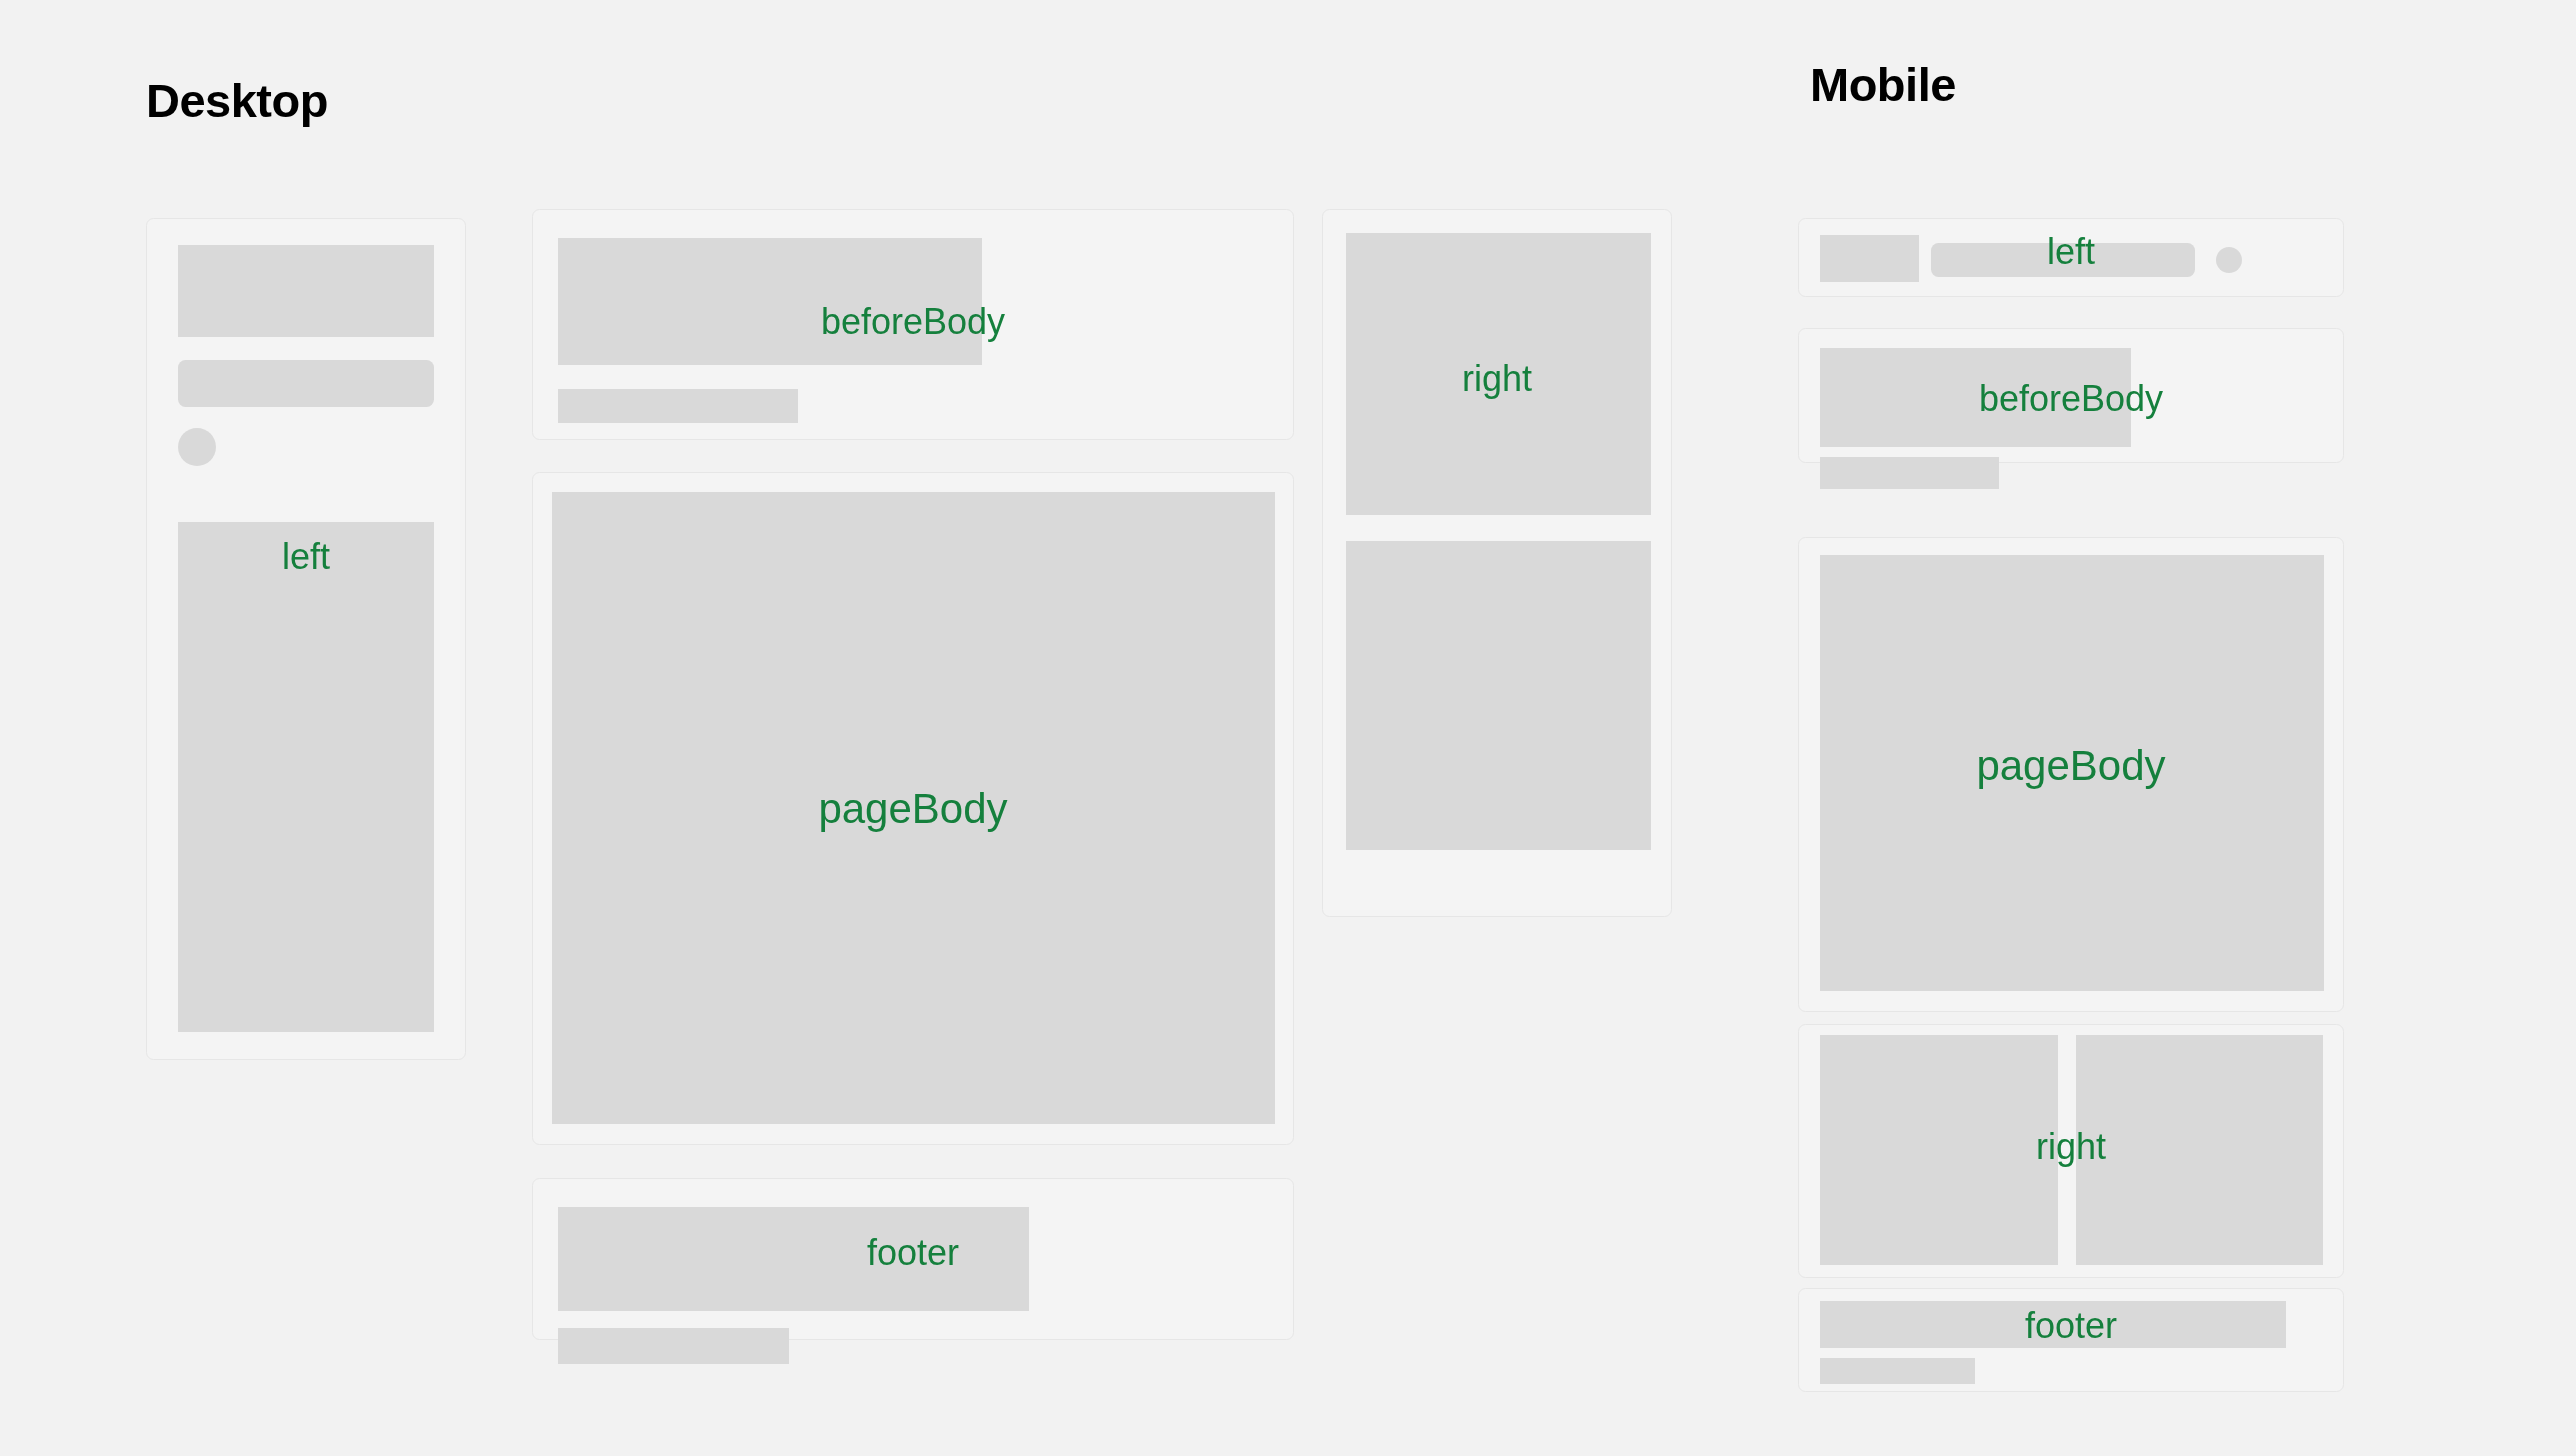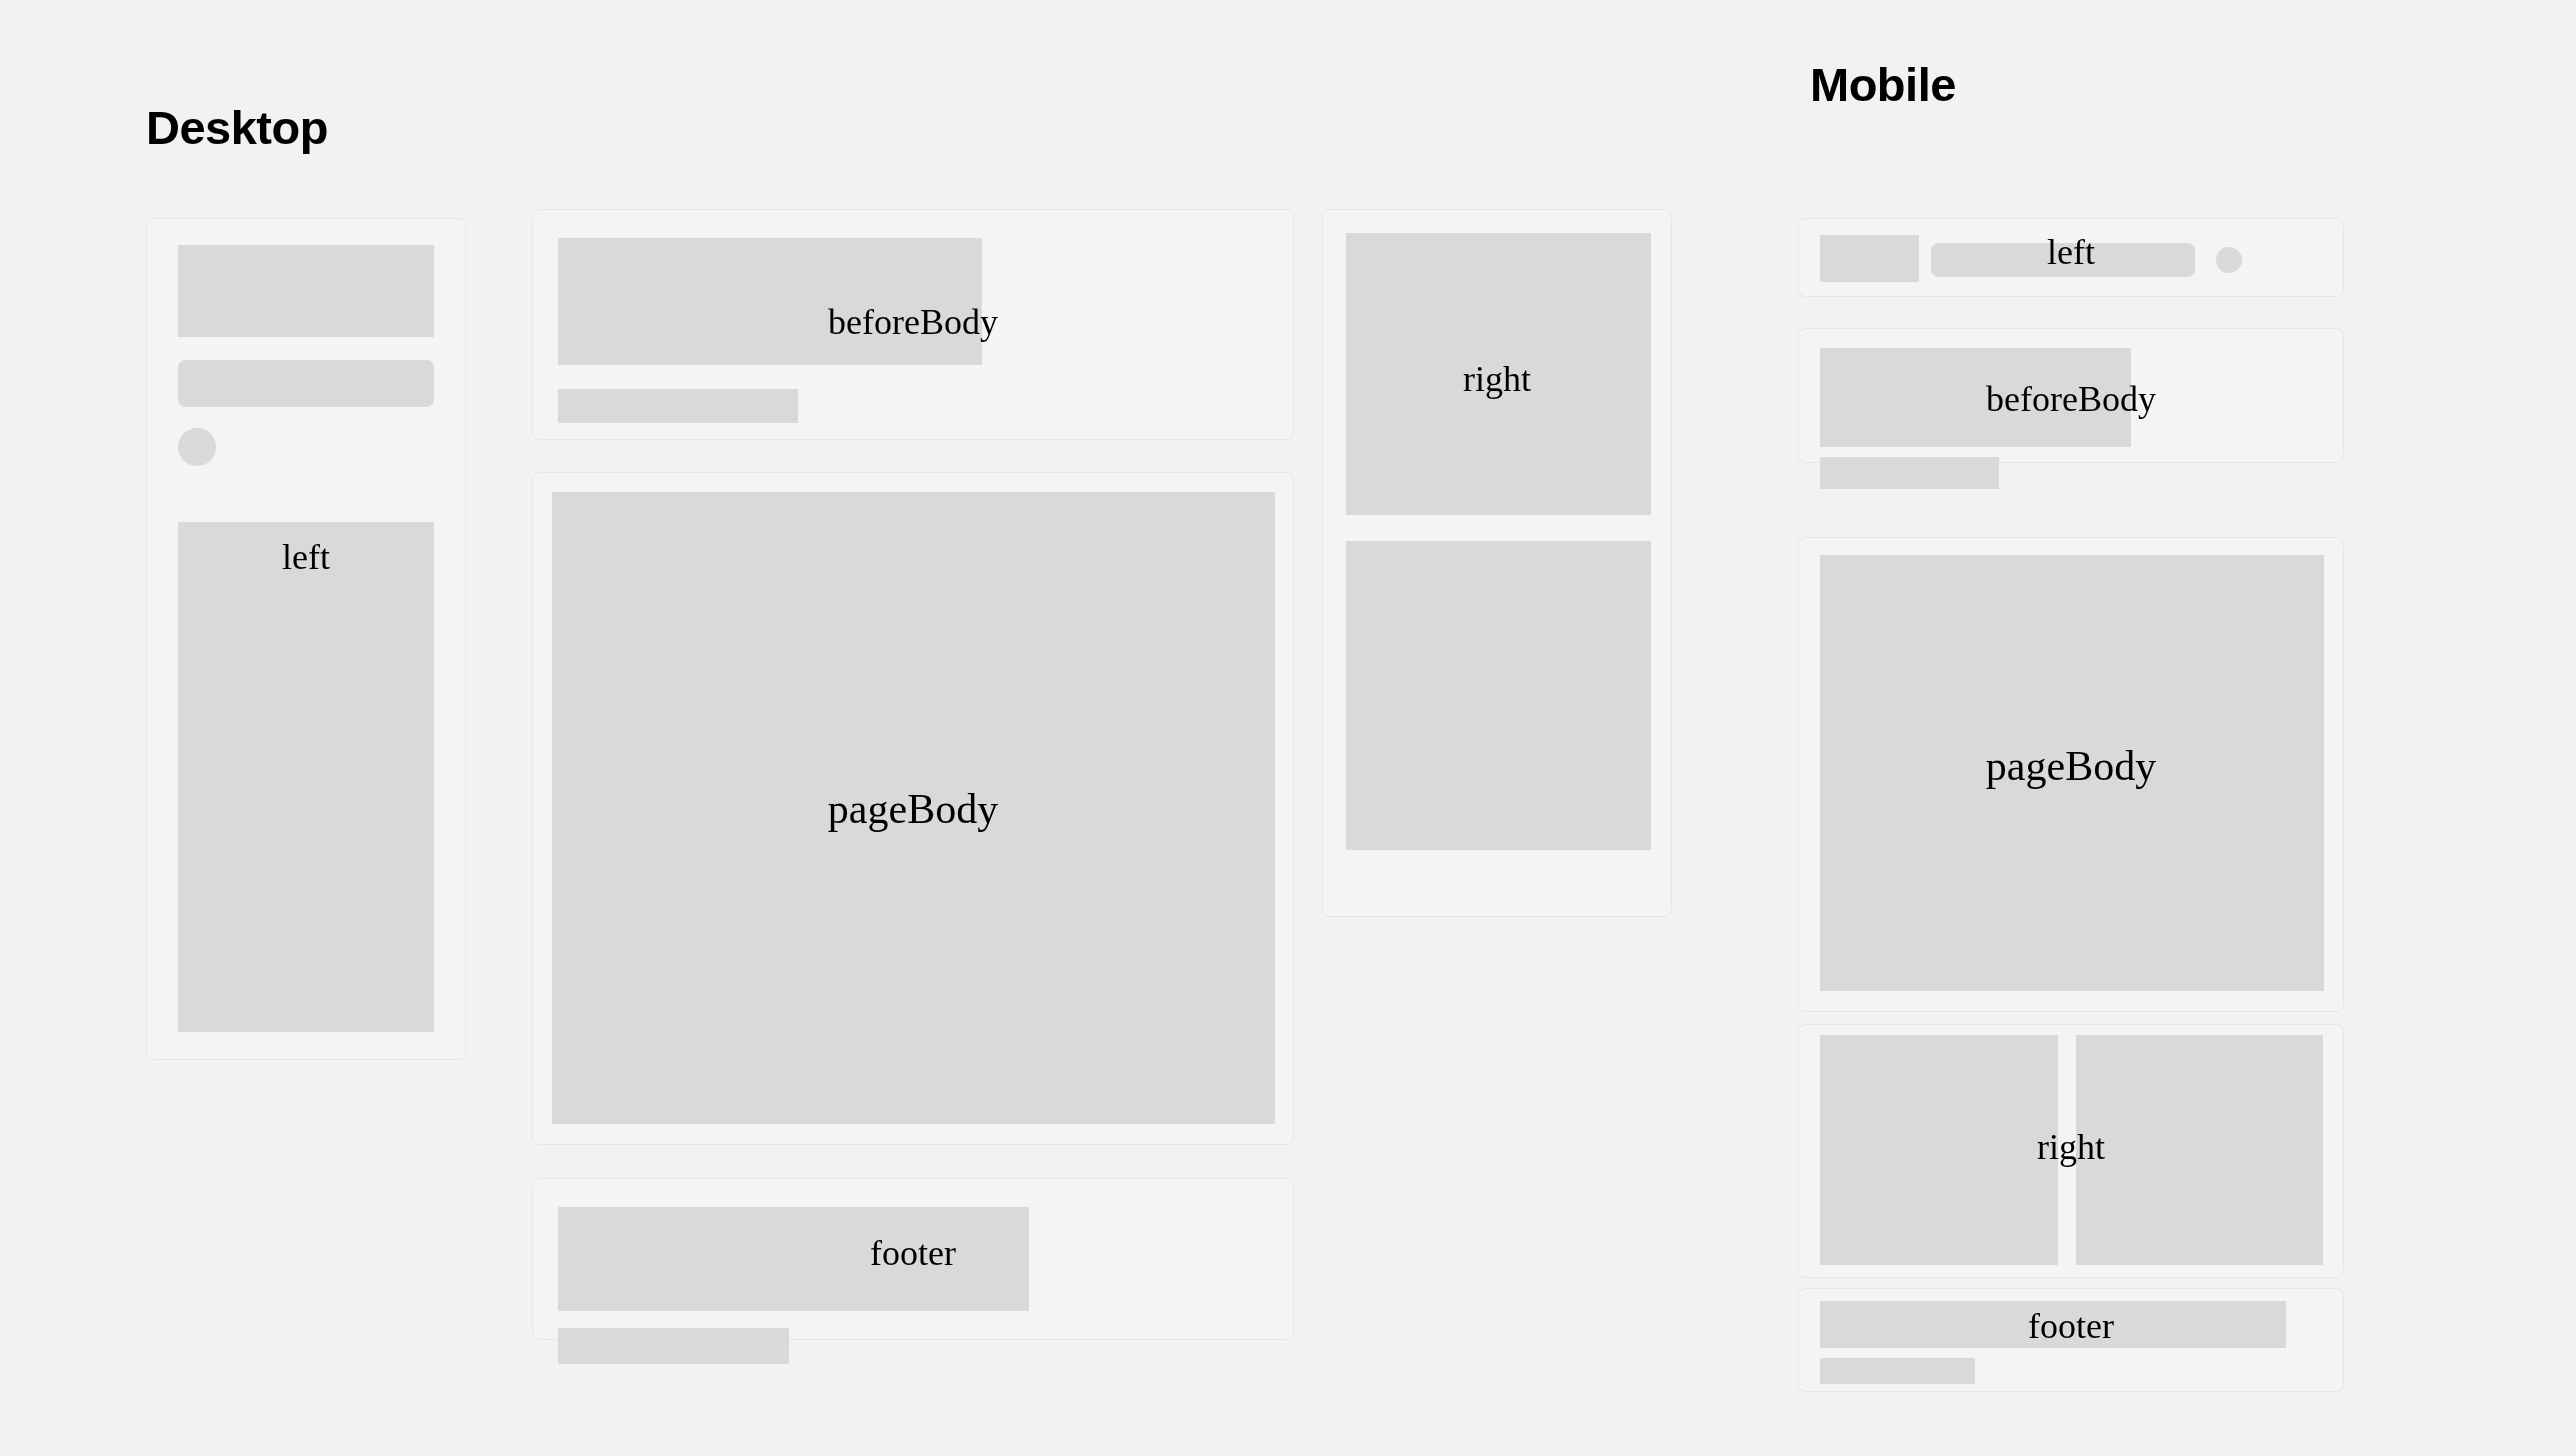--- a/index.html
+++ b/index.html
@@ -22,21 +22,21 @@
   .section-title {
     position: absolute;
     font-family: "Liberation Sans", sans-serif;
     font-weight: 700;
     font-size: 47px;
     line-height: 1;
     color: #000000;
     letter-spacing: -0.5px;
     white-space: nowrap;
   }
-  #title-desktop { left: 146px; top: 77px; margin-top: 27px; }
+  #title-desktop { left: 146px; top: 77px; }
   #title-mobile  { left: 1810px; top: 61px; }
 
   
   .panel {
     position: absolute;
     background: #f4f4f4;
     border: 1.9px solid #e6e6e6;
     border-radius: 7.5px;
   }
 
@@ -44,24 +44,24 @@
   .blk {
     position: absolute;
     background: #d9d9d9;
   }
   .blk.round { border-radius: 7.5px; }
   .blk.circle { border-radius: 50%; }
 
   
   .slot-label {
     position: absolute;
-    font-family: Liberation Serif, serif;
+    font-family: Liberation Sans, sans-serif;
     font-size: 36px;
     line-height: 1;
-    color: #000000;
+    color: #15803d;
     white-space: nowrap;
     pointer-events: none;
     text-align: center;
     left: 0;
     right: 0;
   }
   .slot-label.lg { font-size: 42px; }
 
   
 

